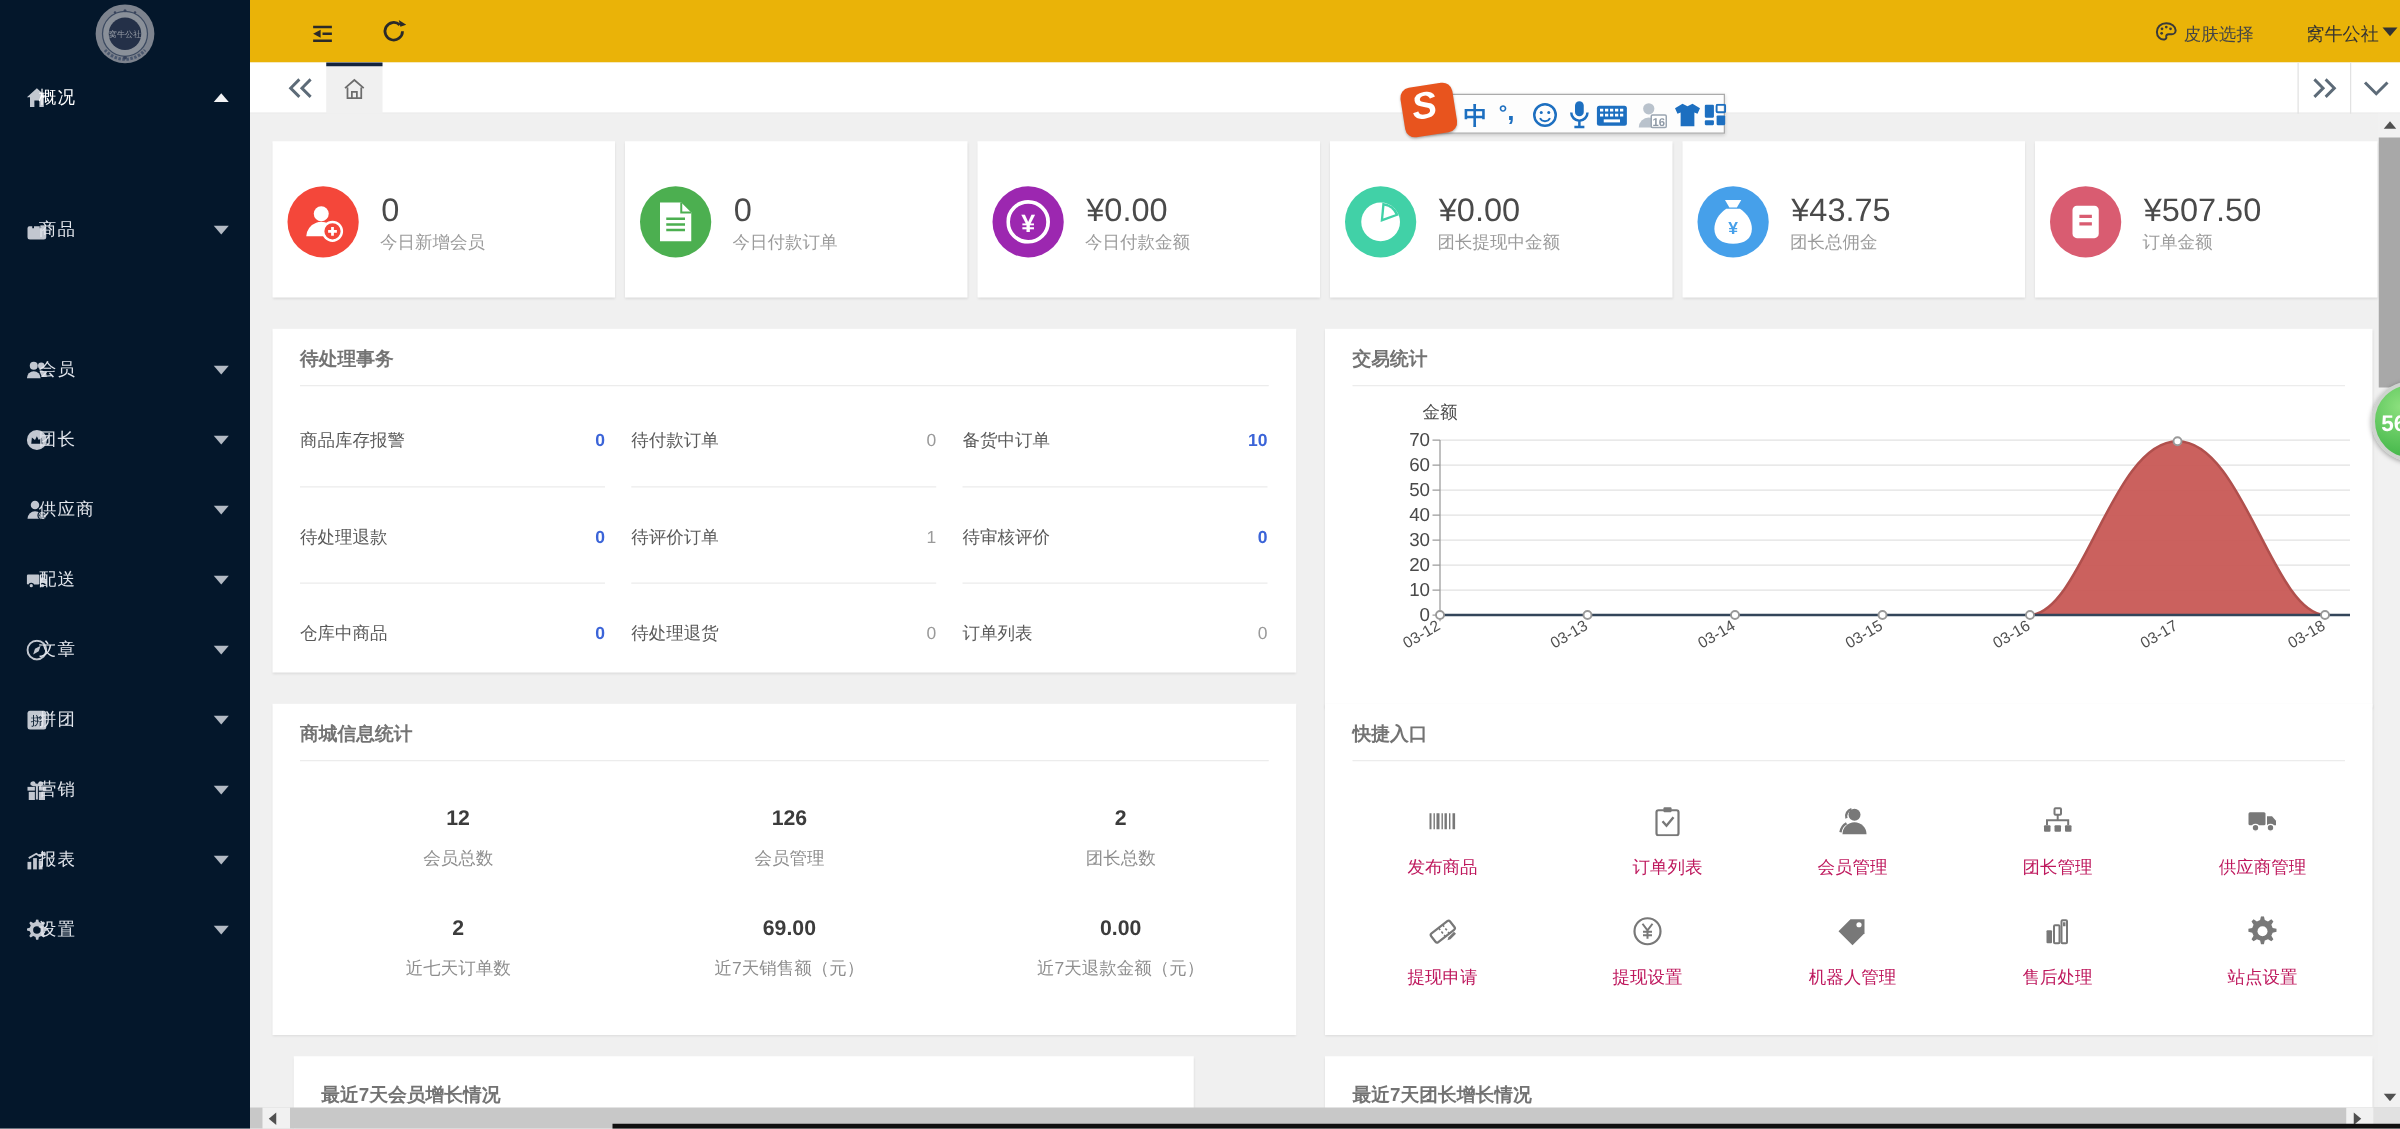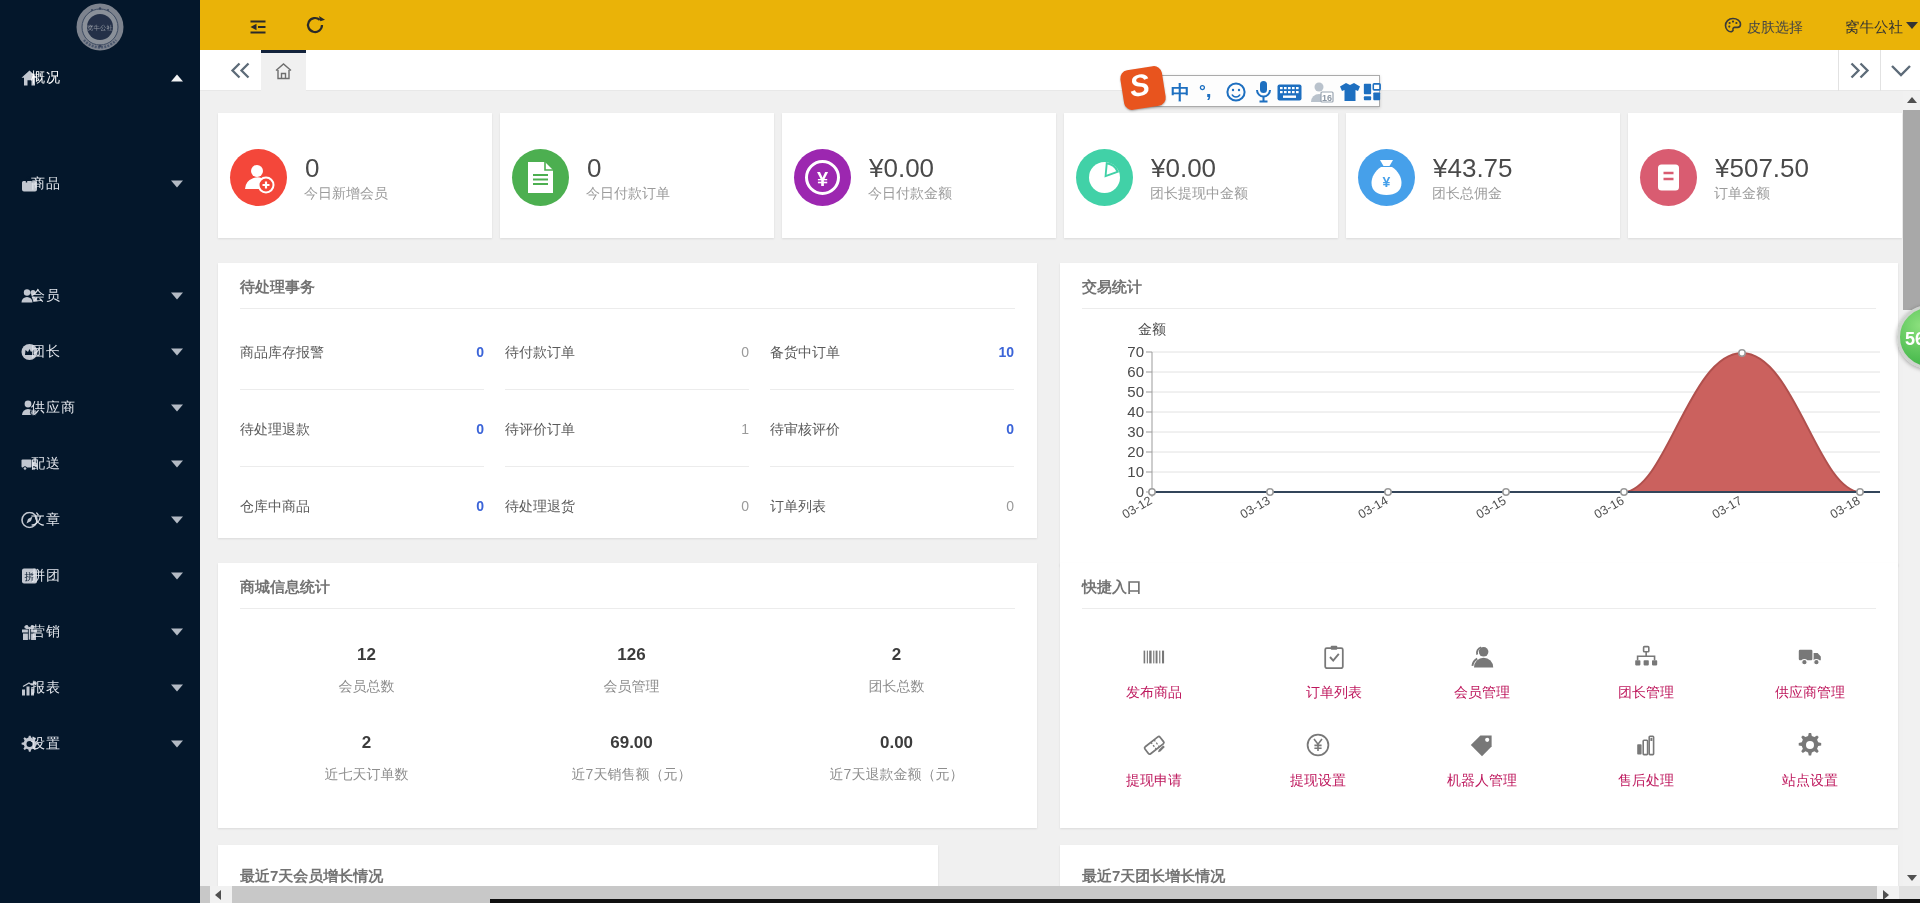--- a/index.html
+++ b/index.html
@@ -473,21 +473,21 @@
   </div>
   <div class="qe" style="left:666px;top:170px;">
     <svg width="24" height="24" viewBox="0 0 30 30">
         <path d="M15 1.5 l2.9 0 0.9 3.8 3.2 1.35 3.35 -2.05 2.05 2.05 -2.05 3.35 1.35 3.2 3.8 0.9 0 2.9 -3.8 0.9 -1.35 3.2 2.05 3.35 -2.05 2.05 -3.35 -2.05 -3.2 1.35 -0.9 3.8 -2.9 0 -0.9 -3.8 -3.2 -1.35 -3.35 2.05 -2.05 -2.05 2.05 -3.35 -1.35 -3.2 -3.8 -0.9 0 -2.9 3.8 -0.9 1.35 -3.2 -2.05 -3.35 2.05 -2.05 3.35 2.05 3.2 -1.35 Z" transform="translate(-1.5,-1.5)" fill="#787878"></path>
         <circle cx="15" cy="15" r="5" fill="#fff"></circle>
       </svg>
     <div class="ql">站点设置</div>
   </div>
 </div>
 
-<div class="card" style="left:218px;top:845px;width:720px;height:58px;">
+<div class="card" style="left:235px;top:845px;width:720px;height:58px;">
   <div class="card-title" style="top:22px;">最近7天会员增长情况</div>
 </div>
 <div class="card" style="left:1060px;top:845px;width:838px;height:58px;">
   <div class="card-title" style="top:22px;">最近7天团长增长情况</div>
 </div>
 
 <div class="sogou">
   <div class="abs" style="left:29px;top:4px;font-size:19px;font-weight:bold;color:#1d6fc0;">中</div>
   <div class="abs" style="left:57px;top:2px;font-size:17px;font-weight:bold;color:#1d6fc0;">°<span style="font-size:21px;">,</span></div>
   <svg class="abs" style="left:84px;top:6px" width="20" height="20" viewBox="0 0 20 20">

